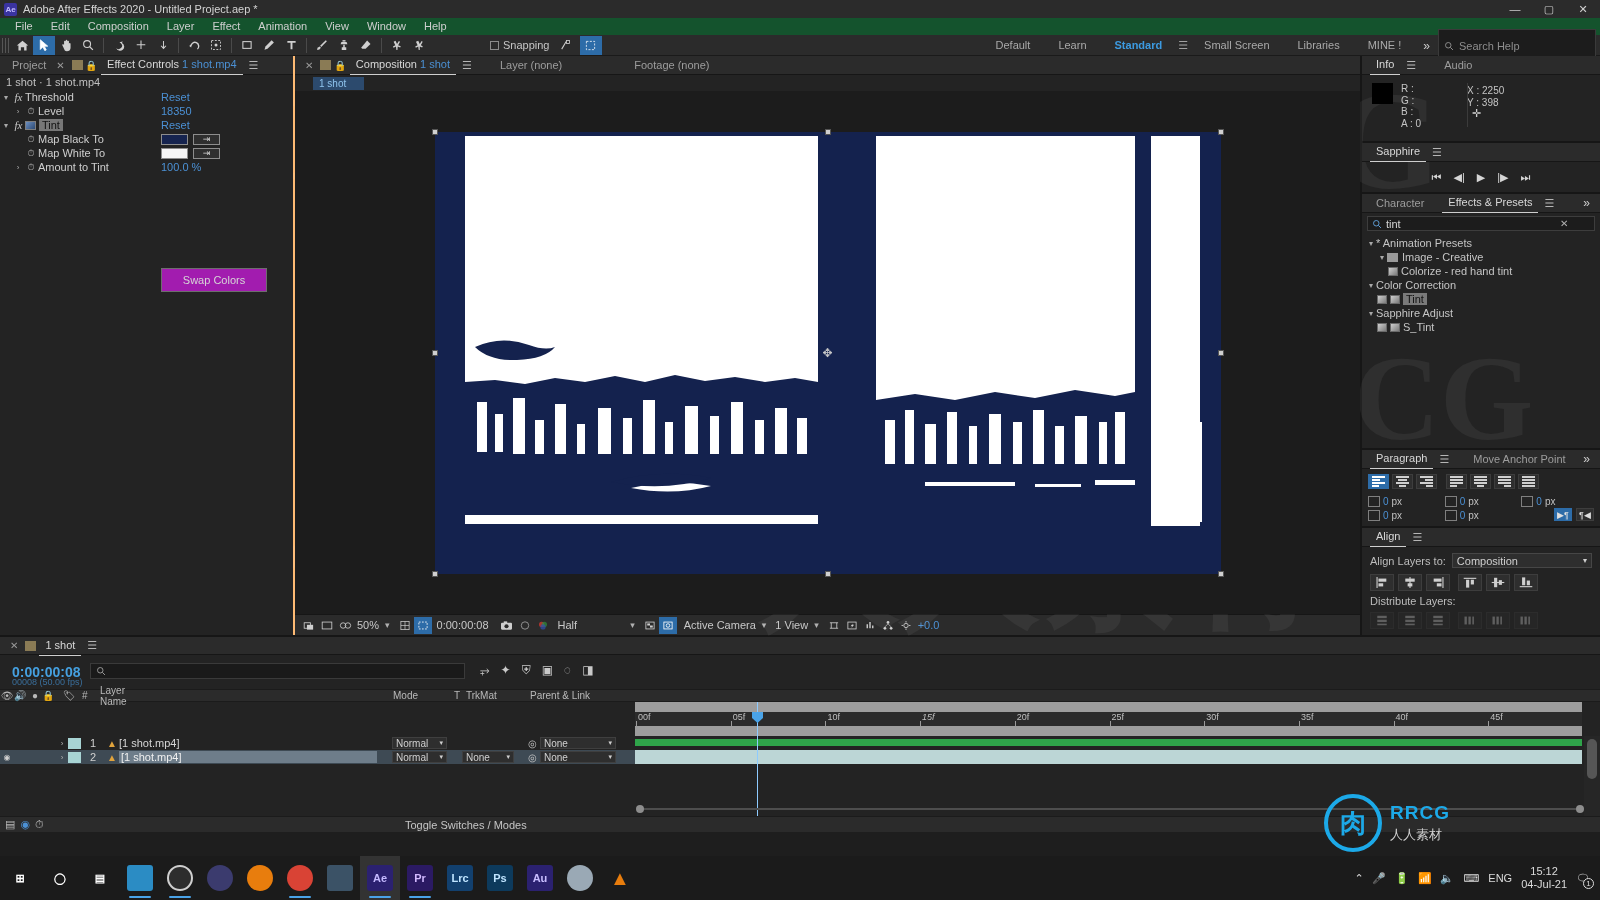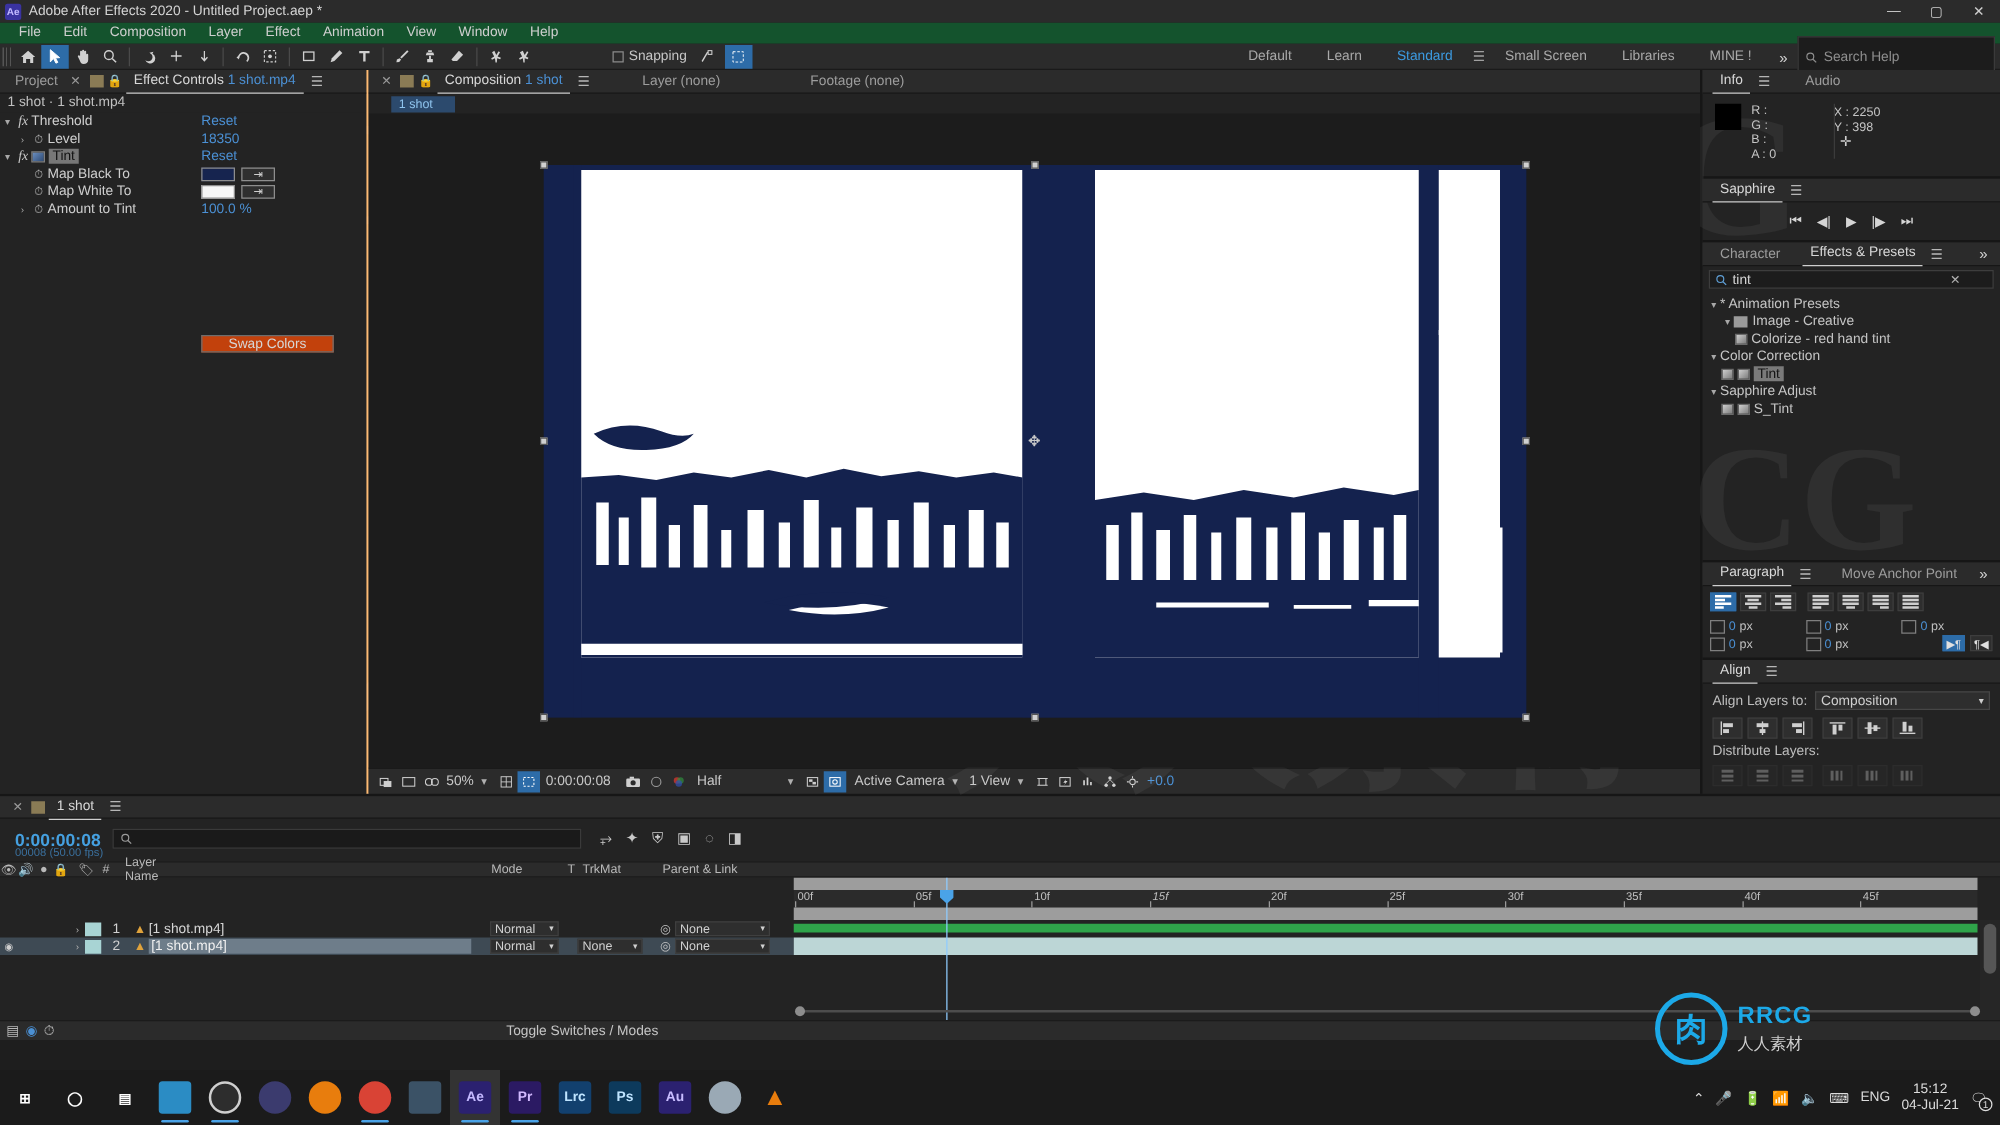--- a/index.html
+++ b/index.html
@@ -45,21 +45,21 @@
   }
   .tool.active { background:#2d6ca8; }
   .tool.active svg { fill:#fff; stroke:#fff; }
   .tool svg { fill:#d0d0d0; }
   .tool-sep { width:1px;height:15px;background:#4a4a4a;margin:0 4px; }
   .snap-wrap { display:flex; align-items:center; gap:4px; margin-left:60px; }
   .chk { width:9px;height:9px;border:1px solid #8b8b8b; background:#2b2b2b; }
   .snap-label { font-size:11px;color:#c6c6c6; }
   .ws-bar { position:absolute; right:0; top:0; height:21px; display:flex; align-items:center; }
   .ws-tab { padding:0 14px; line-height:21px; font-size:11px; color:#a9a9a9; }
-  .ws-tab.active { color:#3c9ae0; }
+  .ws-tab.active { color:#3c9ae0;font-weight:bold; }
   .ws-menu { color:#a0a0a0; font-size:11px; padding:0 2px;}
   .ws-chev { padding:0 8px; color:#cfcfcf; font-size:12px; }
   .search-help {
     width:158px;height:19px;background:#1c1c1c;border:1px solid #3a3a3a;
     display:flex;align-items:center;gap:5px;padding:16px 5px; margin-right:4px;
     color:#8e8e8e; font-size:11px;
   }
 
   
   .body-row { display:flex; height:579px; }
@@ -88,22 +88,22 @@
   .fx-row .val { position:absolute; left:161px; color:#4b90d4; }
   .fx-row .reset { position:absolute; left:161px; color:#4b90d4; }
   .fxbadge { width:11px;height:9px;margin-right:3px;
       background:linear-gradient(135deg,#6c8fc0,#2d4a74); border:1px solid #7e7e7e;}
   .swatch { position:absolute; left:161px; width:27px;height:11px;border:1px solid #8d8d8d;}
   .swatch.dark { background:#16244f; }
   .swatch.light { background:#f6f6f6; }
   .eyedrop { position:absolute; left:193px; width:27px;height:11px;border:1px solid #8d8d8d;background:#2f2f2f;
      display:flex;align-items:center;justify-content:center; color:#cfcfcf; font-size:9px;}
   .swap-btn {
-    position:absolute; left:161px; top:178px; width:106px;height:14px;
-    border:1px solid #6d6d6d; background:#c2410c; color:#d6d6d6;
+    position:absolute; left:161px; top:178px; width:106px;height:24px;
+    border:1px solid #6d6d6d; background:#a21caf; color:#d6d6d6;
     font-size:11px; display:flex;align-items:center;justify-content:center;
   }
 
   
   .center-panel { flex:1; display:flex; flex-direction:column; background:#1c1c1c; }
   .comp-tabs { height:19px; background:#2b2b2b; display:flex; align-items:center; padding-left:6px; border-bottom:1px solid #161616;}
   .comp-crumbs { height:16px; background:#232323; display:flex; align-items:center; padding-left:18px; }
   .crumb { background:#2c4a6d; color:#8fc4ee; font-size:10px; padding:1px 18px 1px 6px; }
   .viewer { flex:1; background:#1c1c1c; position:relative; display:flex; align-items:center; justify-content:center;}
   .comp-stage { position:relative; width:786px;height:442px; background:#14224e; }
@@ -462,21 +462,21 @@
     <div class="center-panel">
       <div class="comp-tabs">
         <span class="tab-x">✕</span>
         <span class="tab-icon"></span>
         <span class="lock-ic">🔒</span>
         <span class="ptab active">
           <span>Composition</span>
           <span class="sub">1 shot</span>
         </span>
         <span class="hamb">☰</span>
-        <span class="ptab" style="margin-left:30px">Layer (none)</span>
+        <span class="ptab" style="margin-left:16px">Layer (none)</span>
         <span class="ptab" style="margin-left:60px">Footage (none)</span>
       </div>
       <div class="comp-crumbs">
         <span class="crumb">1 shot</span>
       </div>
 
       <div class="viewer">
         <div class="comp-stage">
           <svg width="786" height="442" viewBox="0 0 786 442" style="display:block">
             <rect width="786" height="442" fill="#14224e"></rect>

